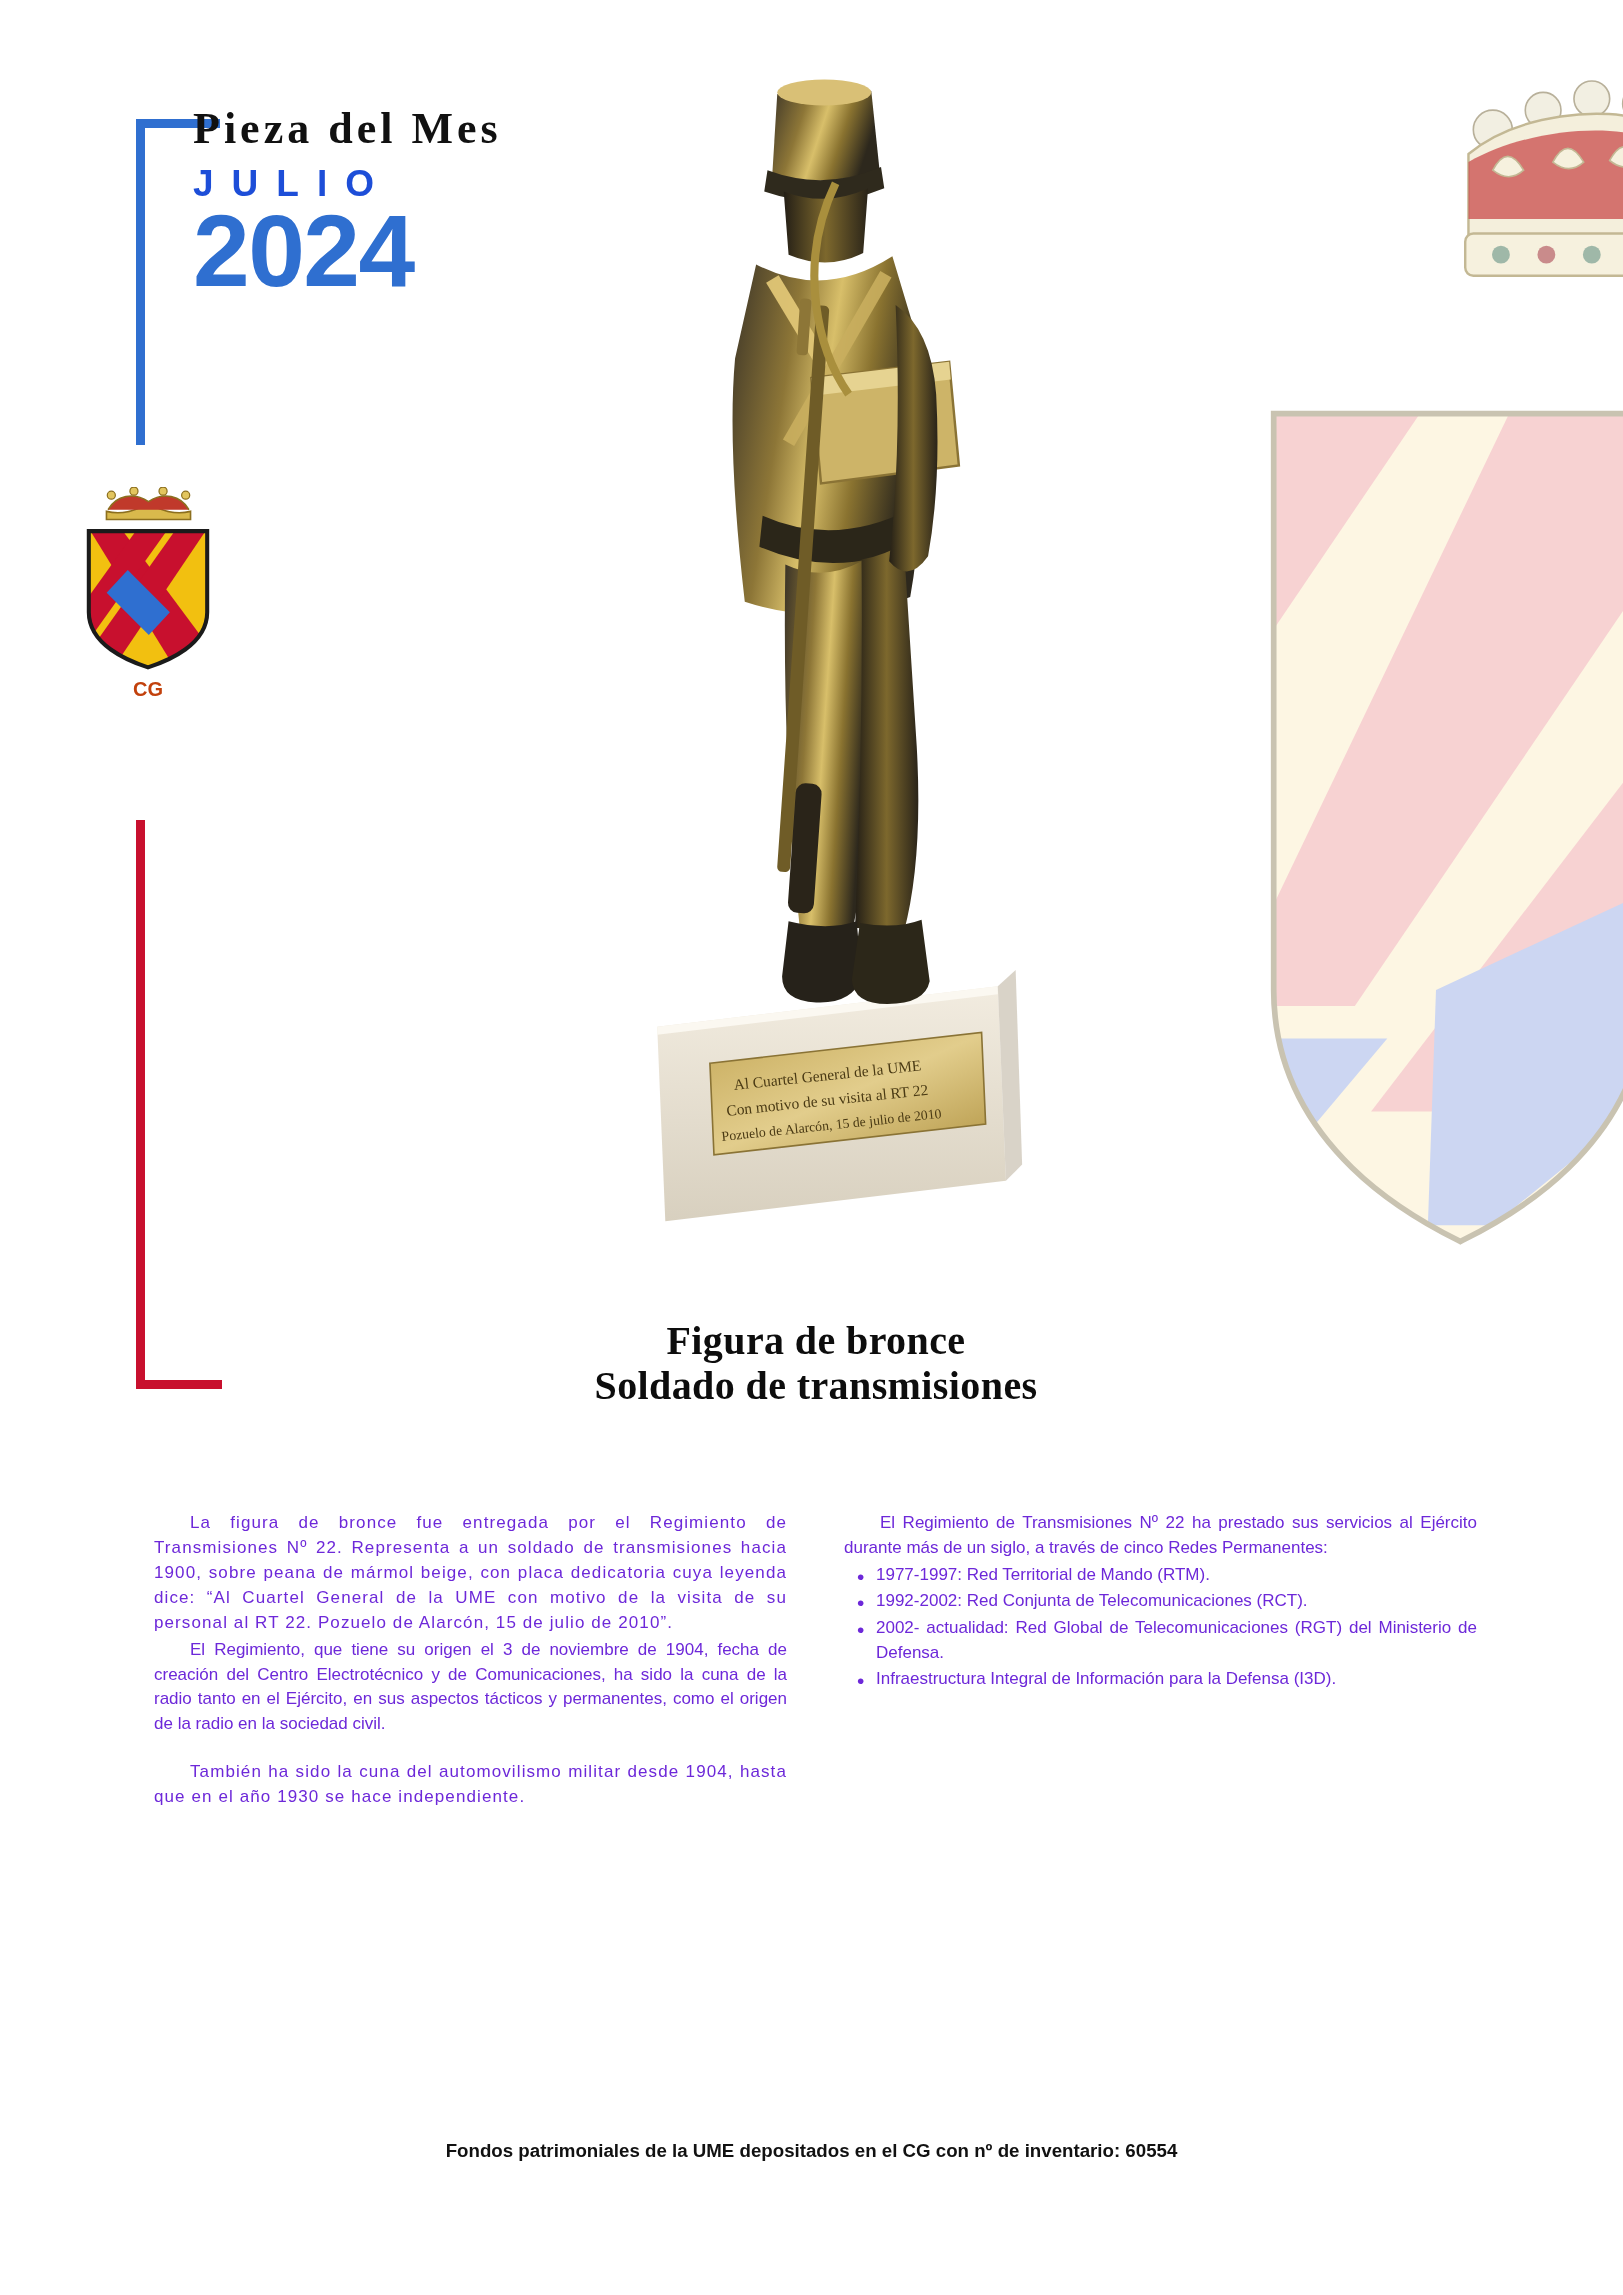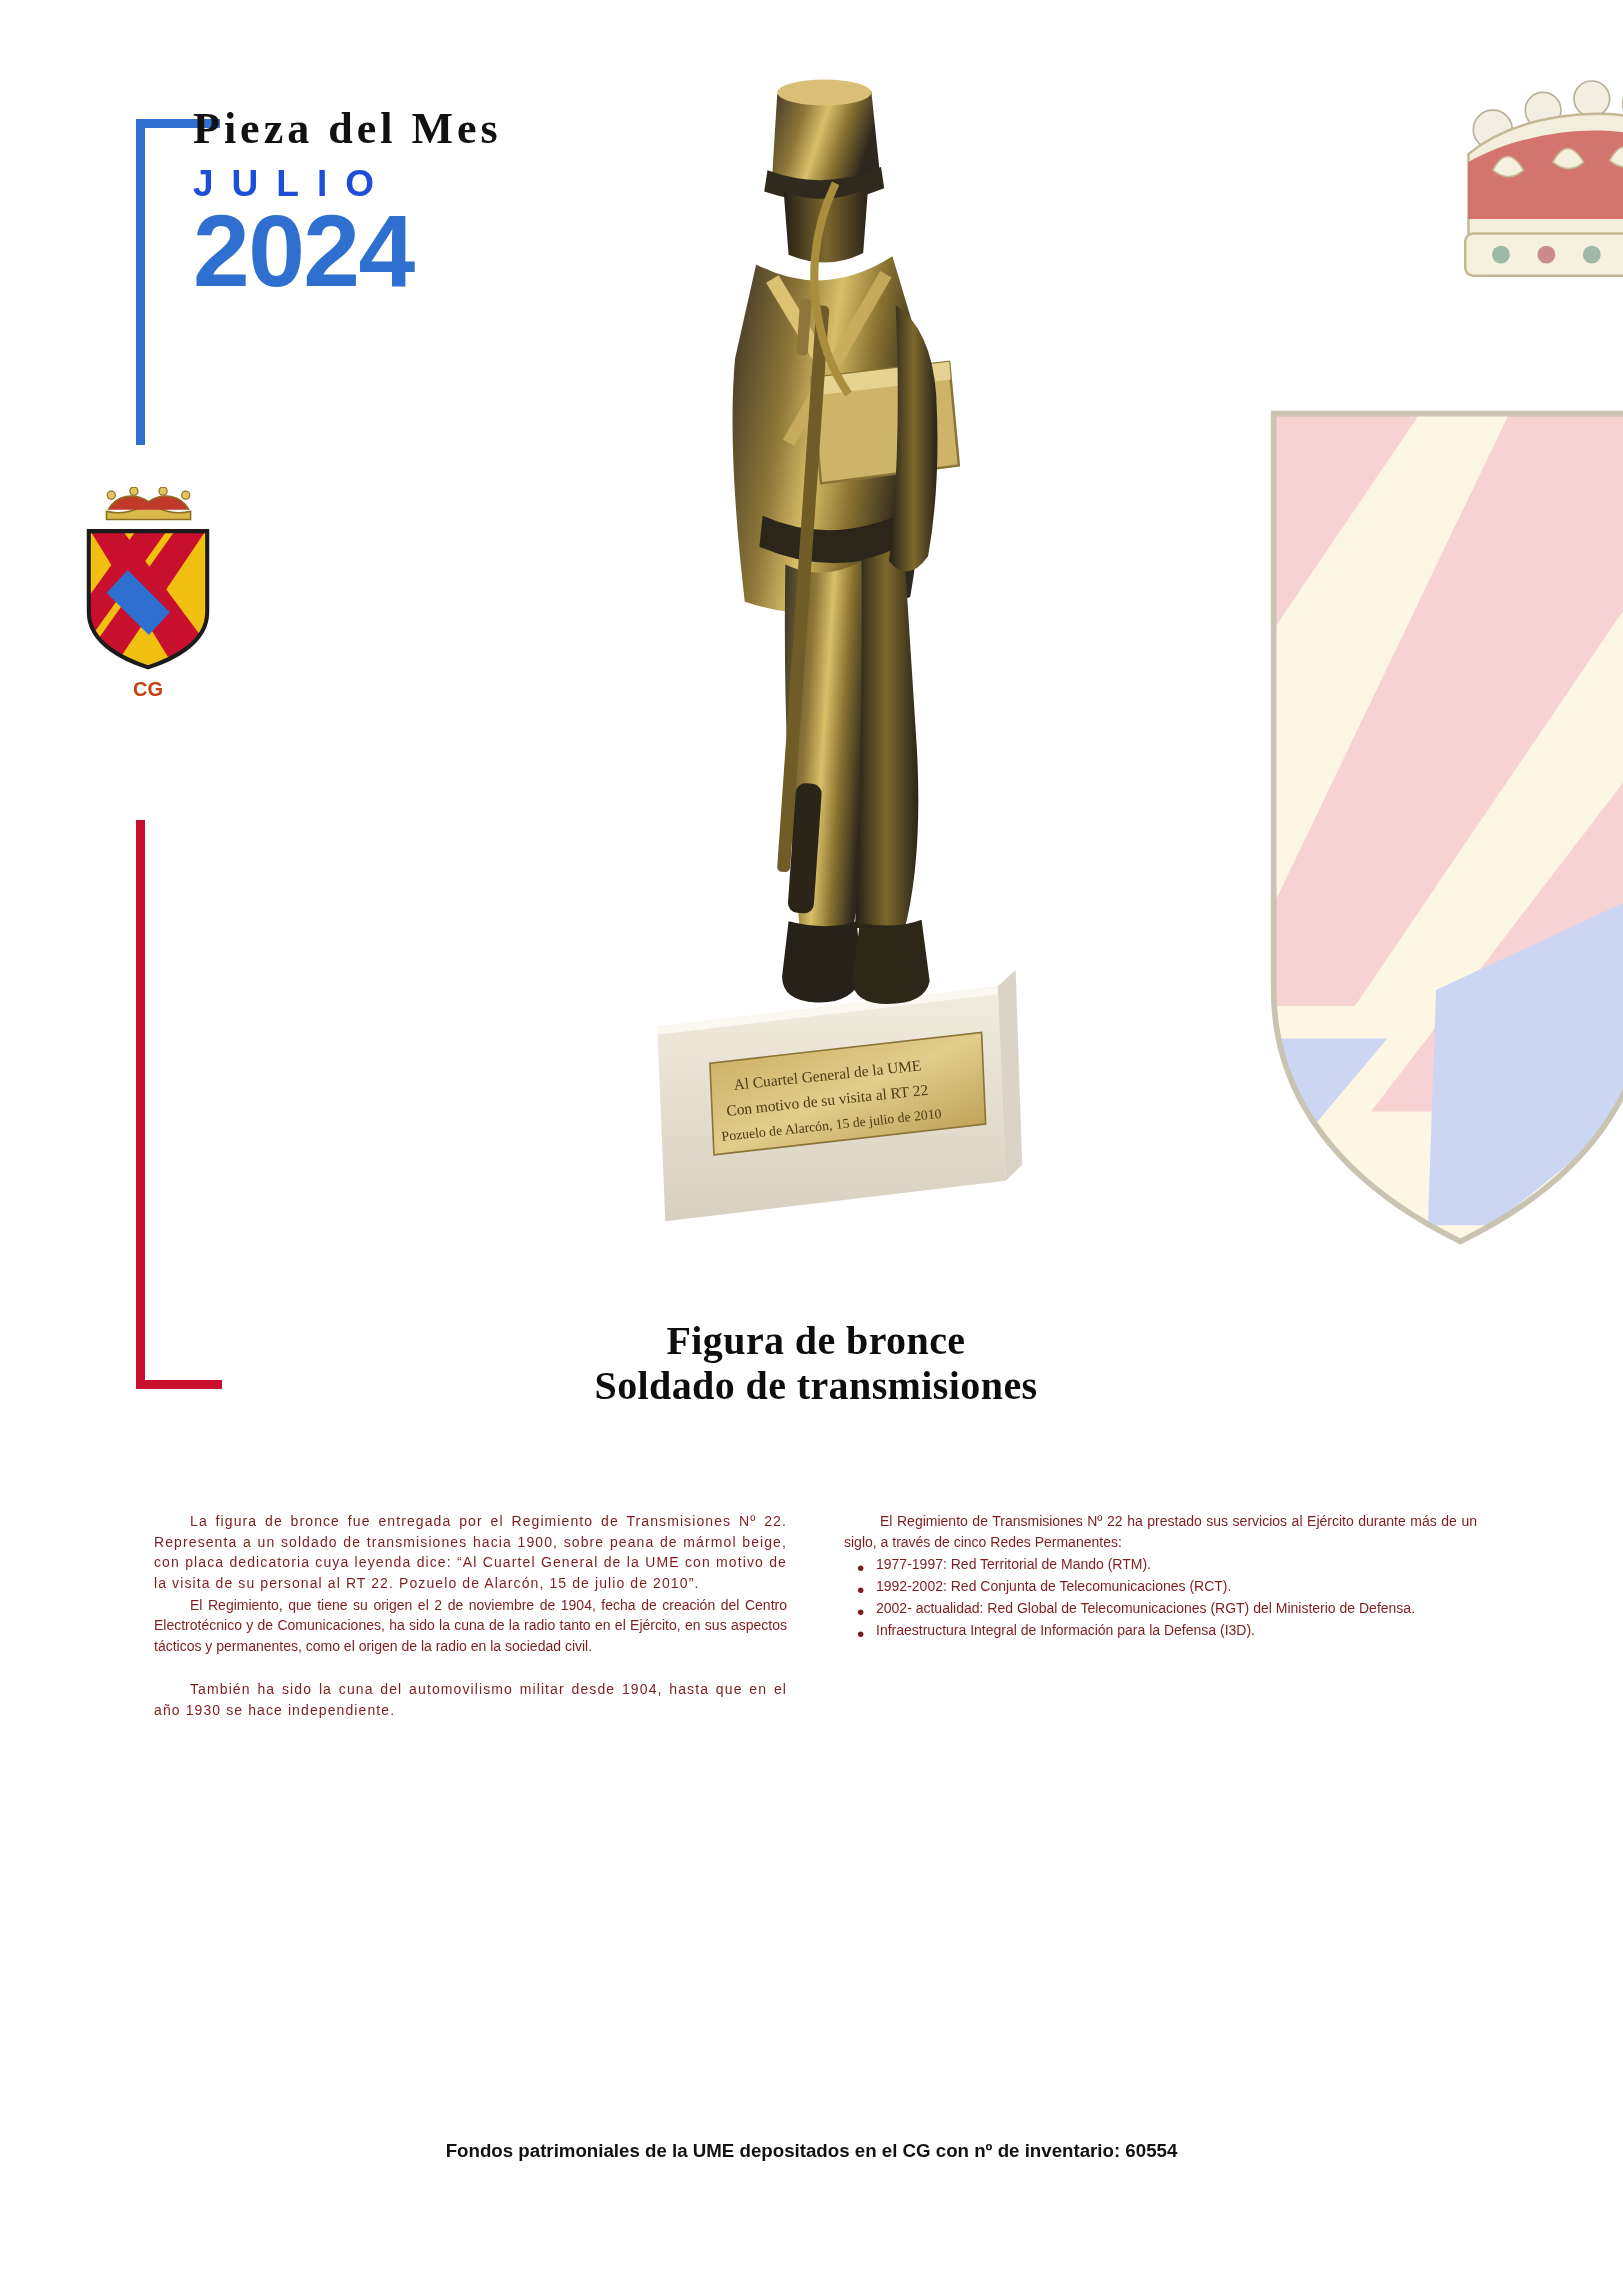--- a/index.html
+++ b/index.html
@@ -136,23 +136,23 @@
   .columns {
     position: absolute;
     left: 154px;
     top: 1511px;
     width: 1323px;
     display: flex;
     gap: 57px;
   }
   .col {
     width: 633px;
-    font-size: 14px;
+    font-size: 17px;
     line-height: 1.47;
-    color: #7f1d1d;
+    color: #6d28d9;
   }
   .col p {
     margin: 0 0 1.6px 0;
     text-align: justify;
   }
   .col p.indent { text-indent: 36px; }
   .gap { height: 21px; }
 
   .bullets { margin: 0; padding: 0; list-style: none; }
   .bullets li {
@@ -341,21 +341,21 @@
 </div>
 
 <div class="piece-title">
   <div>Figura de bronce</div>
   <div>Soldado de transmisiones</div>
 </div>
 
 <div class="columns">
   <div class="col">
     <p class="indent spaced">La figura de bronce fue entregada por el Regimiento de Transmisiones Nº 22. Representa a un soldado de transmisiones hacia 1900, sobre peana de mármol beige, con placa dedicatoria cuya leyenda dice: “Al Cuartel General de la UME con motivo de la visita de su personal al RT 22. Pozuelo de Alarcón, 15 de julio de 2010”.</p>
-    <p class="indent">El Regimiento, que tiene su origen el 2 de noviembre de 1904, fecha de creación del Centro Electrotécnico y de Comunicaciones, ha sido la cuna de la radio tanto en el Ejército, en sus aspectos tácticos y permanentes, como el origen de la radio en la sociedad civil.</p>
+    <p class="indent">El Regimiento, que tiene su origen el 3 de noviembre de 1904, fecha de creación del Centro Electrotécnico y de Comunicaciones, ha sido la cuna de la radio tanto en el Ejército, en sus aspectos tácticos y permanentes, como el origen de la radio en la sociedad civil.</p>
     <div class="gap"></div>
     <p class="indent spaced">También ha sido la cuna del automovilismo militar desde 1904, hasta que en el año 1930 se hace independiente.</p>
   </div>
 
   <div class="col">
     <p class="indent">El Regimiento de Transmisiones Nº 22 ha prestado sus servicios al Ejército durante más de un siglo, a través de cinco Redes Permanentes:</p>
     <ul class="bullets">
       <li>1977-1997: Red Territorial de Mando (RTM).</li>
       <li>1992-2002: Red Conjunta de Telecomunicaciones (RCT).</li>
       <li>2002- actualidad: Red Global de Telecomunicaciones (RGT) del Ministerio de Defensa.</li>

